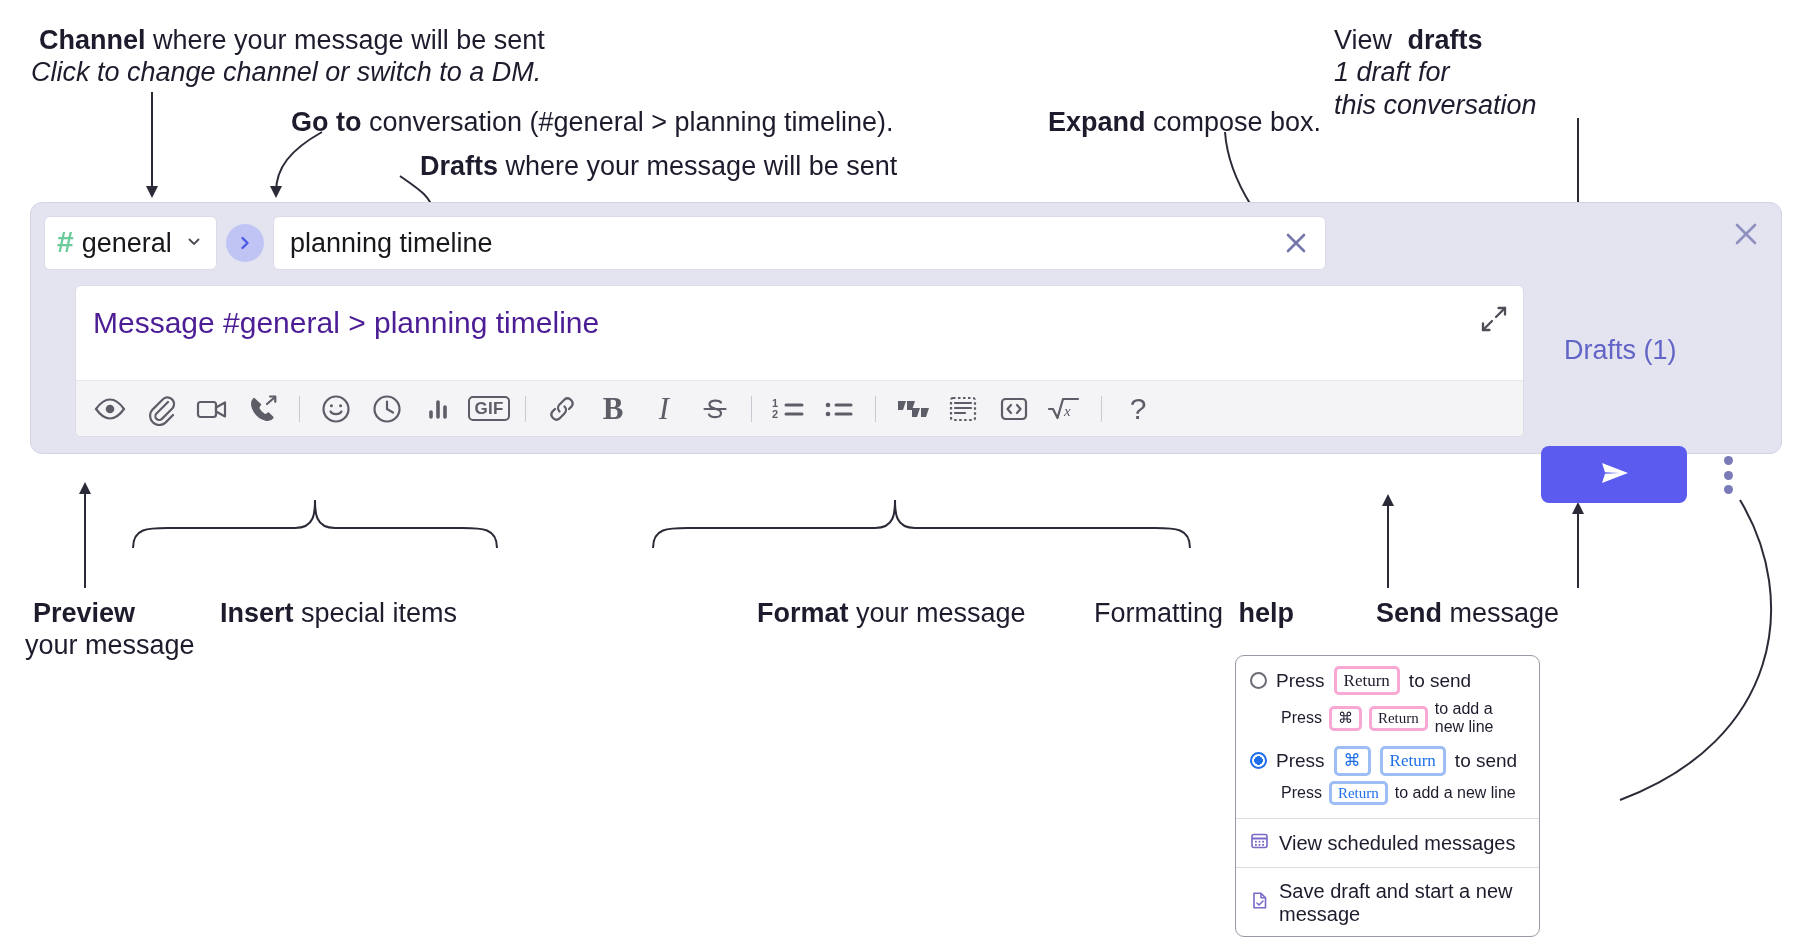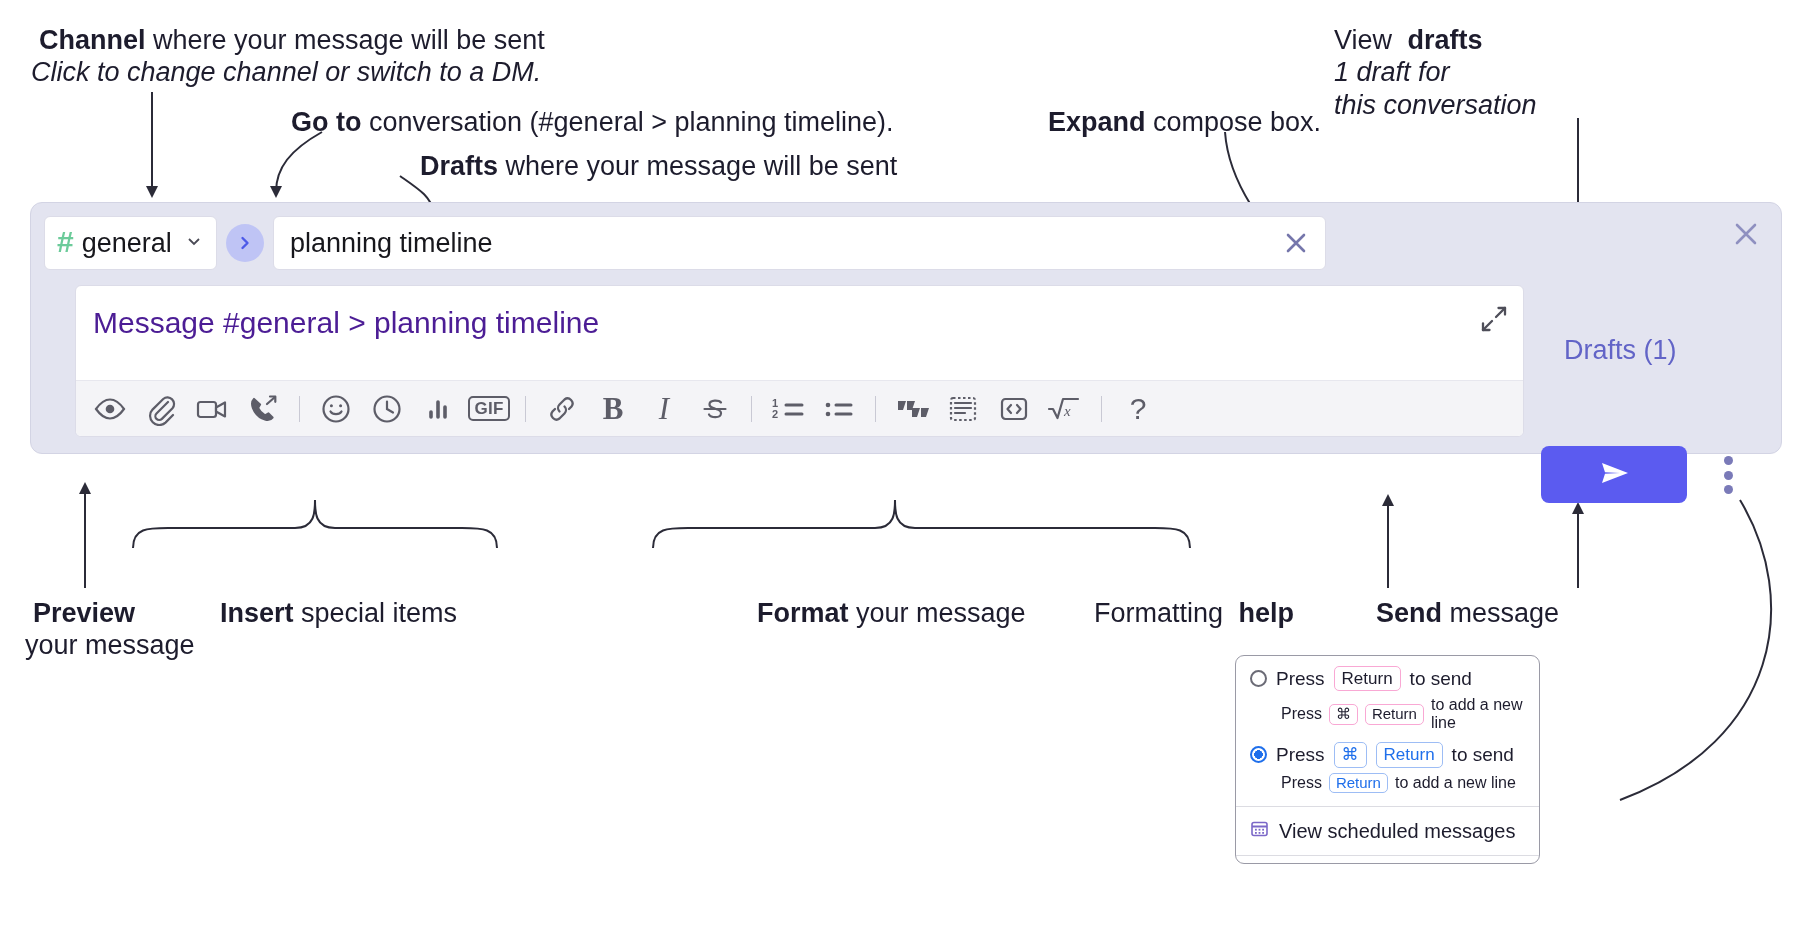--- a/index.html
+++ b/index.html
@@ -152,22 +152,22 @@
     border-radius: 9px;
     padding: 6px 0 0 0;
     font-size: 19px; color: #1d1c2d;
   }
   .opt-row { display: flex; align-items: center; padding: 4px 14px; gap: 9px; cursor: pointer;}
   .opt-sub { display: flex; align-items: center; padding: 1px 14px 6px 45px; gap: 7px; font-size: 16px; cursor: default;}
   .radio { width: 17px; height: 17px; border-radius: 50%; border: 2px solid #6b6b76; flex:none; }
   .radio.on { border-color: #1f6feb; background:
       radial-gradient(circle, #1f6feb 0 45%, #ffffff 48% 100%); }
   .key {
-    border: 1px solid #f9a8d4; border-radius: 5px;
-    padding: 1px 7px; font-size: 17px; background: #fff; line-height: 1.25;
+    border: 3px solid #f9a8d4; border-radius: 5px;
+    padding: 1px 7px; font-size: 17px; background: #fff; line-height: 1.25; font-family: Liberation Serif, serif;
   }
   .key.sm { font-size: 15px; padding: 0px 6px; }
   .key.blue { border-color: #9dbdf5; color: #1f6feb; }
   .menu-div { height: 1px; background: #dcdce2; margin: 7px 0; }
   .mi { display: flex; align-items: center; gap: 10px; padding: 5px 14px; cursor: pointer; font-size: 20px;}
   .mi svg { flex: none; }
 </style>
 </head>
 <body>
 
@@ -510,15 +510,25 @@
               <rect x="8.6" y="13" width="1.8" height="1.8"></rect>
               <rect x="12.2" y="13" width="1.8" height="1.8"></rect>
             </g>
           </svg>
       </span>
       <span>View scheduled messages</span>
     </div>
 
     <div class="menu-div"></div>
 
+    <div class="mi" style="padding-bottom:10px">
+      <span>
+        <svg width="19" height="19" viewBox="0 0 19 19" fill="none" stroke="#7b68c8" stroke-width="1.6" stroke-linejoin="round">
+            <path d="M4 2.2 L11 2.2 L15.5 6.8 L15.5 16.8 L4 16.8 Z"></path>
+            <path d="M11 2.2 L11 6.8 L15.5 6.8"></path>
+            <path d="M7 12 L9 14 L13 10" stroke-linecap="round"></path>
+          </svg>
+      </span>
+      <span>Save draft and start a new message</span>
+    </div>
   </div>
 
 </div>
 
 </body></html>

